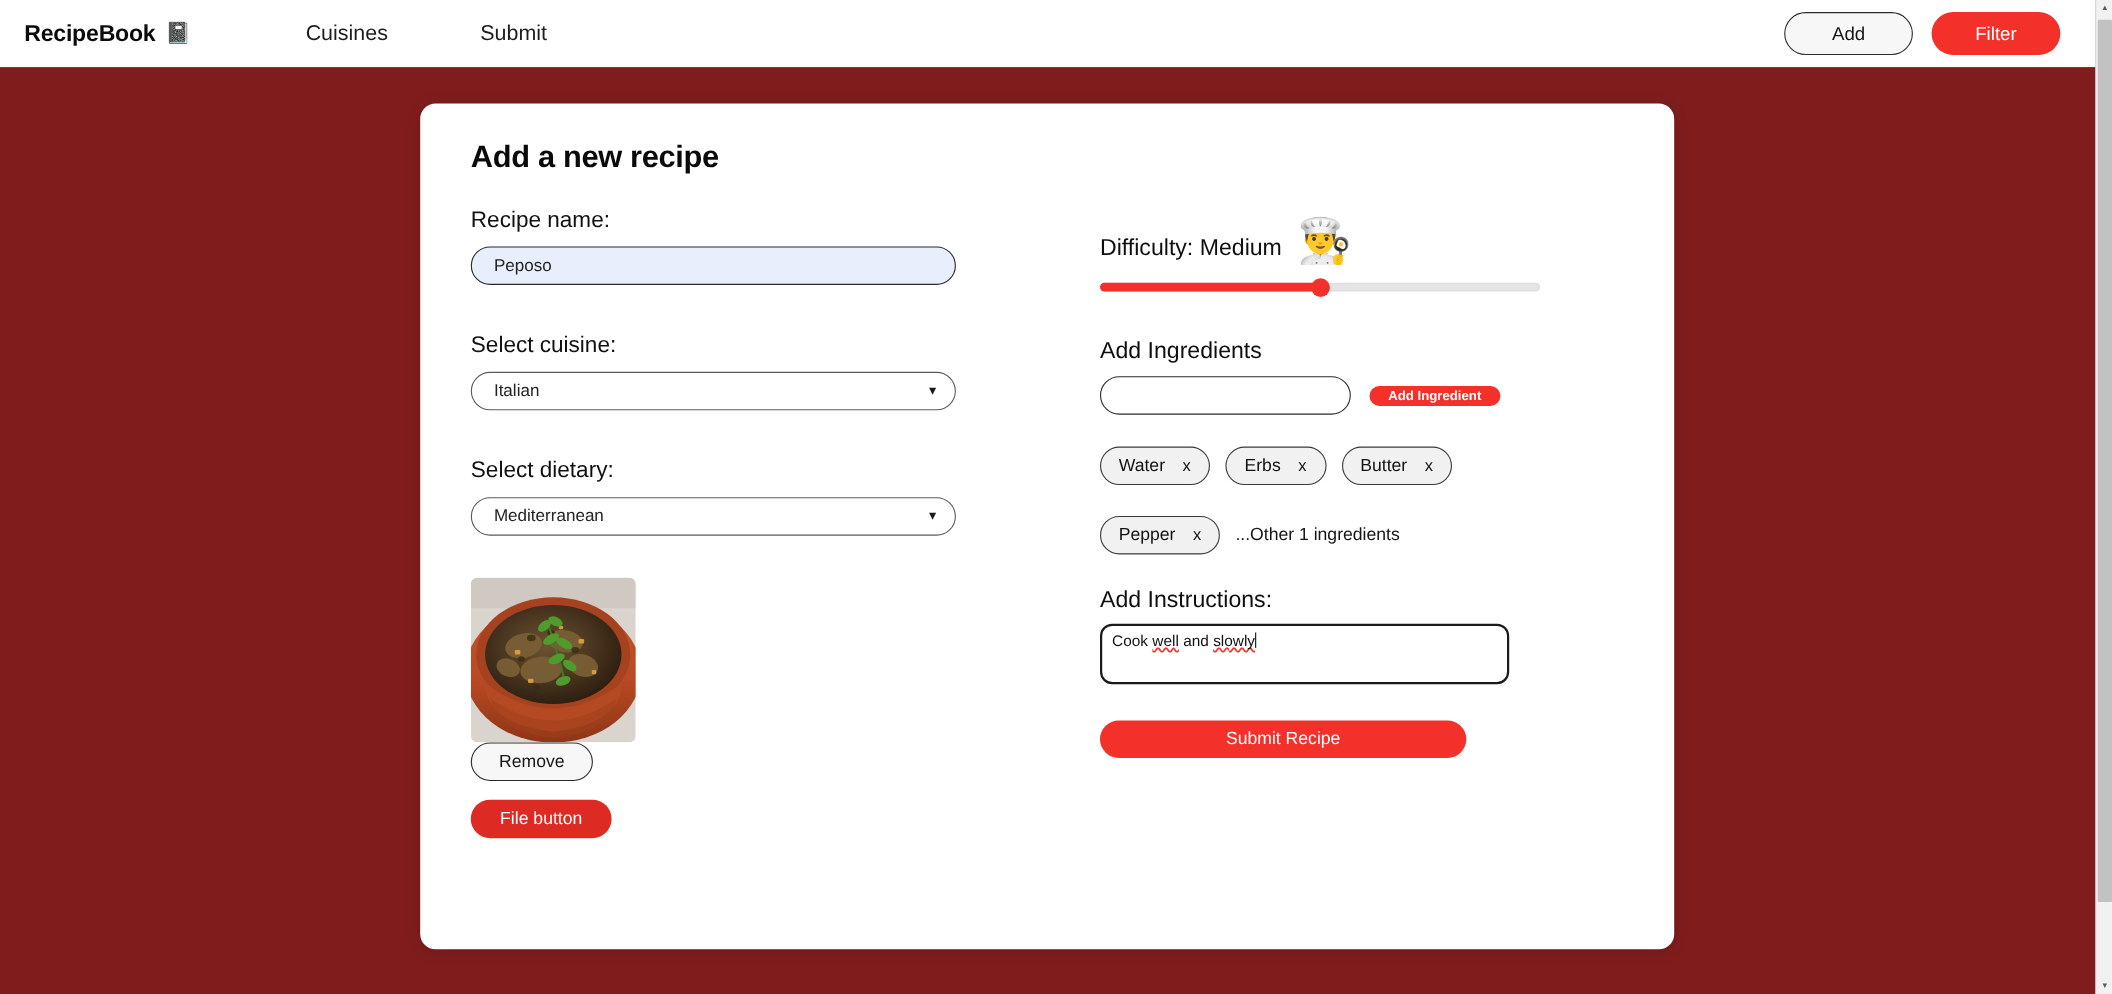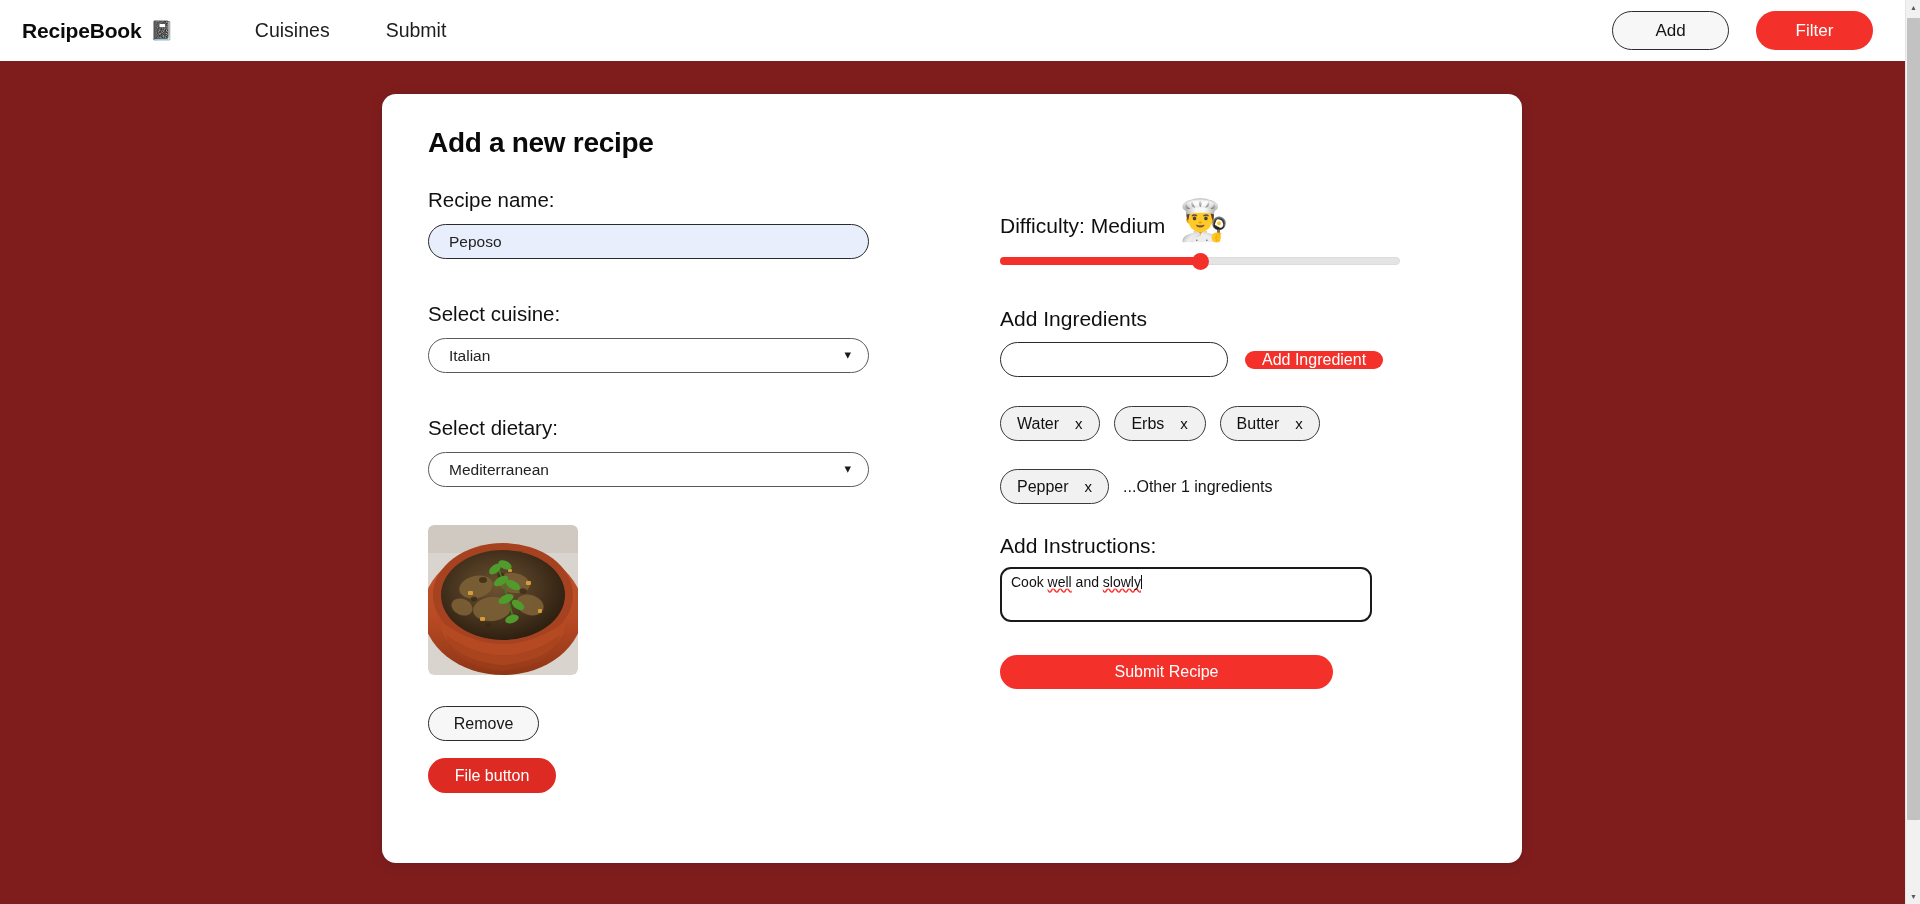--- a/index.html
+++ b/index.html
@@ -41,36 +41,36 @@
     letter-spacing: -0.2px;
   }
   .brand-icon {
     font-size: 19px;
     line-height: 1;
     display: inline-block;
   }
   .nav-links {
     display: flex;
     align-items: center;
-    gap: 56px;
-    margin-left: 81px;
+    gap: 84px;
+    margin-left: 104px;
   }
   .nav-link {
     font-size: 19.5px;
     color: #1d1d1d;
     text-decoration: none;
     cursor: pointer;
   }
   .nav-right {
     position: absolute;
     right: 32px;
     top: 11px;
     display: flex;
     align-items: flex-start;
-    gap: 27px;
+    gap: 17px;
   }
   .btn-add {
     width: 117px;
     height: 39px;
     border-radius: 22px;
     border: 1.6px solid #2b2b2b;
     background: #f7f7f7;
     font-size: 17px;
     color: #161616;
     font-family: "Liberation Sans", sans-serif;
@@ -166,21 +166,20 @@
   .thumb {
     margin-top: 38px;
     width: 150px;
     height: 150px;
     border-radius: 6px;
     overflow: hidden;
     display: block;
   }
 
   .btn-remove {
-    margin-top: 31px;
     width: 111px;
     height: 35px;
     border-radius: 20px;
     border: 1.6px solid #2b2b2b;
     background: #f7f7f7;
     font-size: 16px;
     color: #161616;
     font-family: "Liberation Sans", sans-serif;
     cursor: pointer;
     display: block;
@@ -269,23 +268,24 @@
     font-family: "Liberation Sans", sans-serif;
     outline: none;
   }
   .btn-add-ing {
     height: 18px;
     padding: 0 17px;
     border-radius: 20px;
     border: none;
     background: #f4302a;
     color: #fff;
-    font-size: 16px;
-    font-family: "Liberation Sans", sans-serif;
-    cursor: pointer;
+    font-size: 12px;
+    font-family: "Liberation Sans", sans-serif;
+    cursor: pointer;
+    font-weight: bold;
   }
 
   .chips {
     display: flex;
     flex-wrap: wrap;
     gap: 28px 14px;
     margin-top: 29px;
     width: 400px;
     align-items: center;
   }

